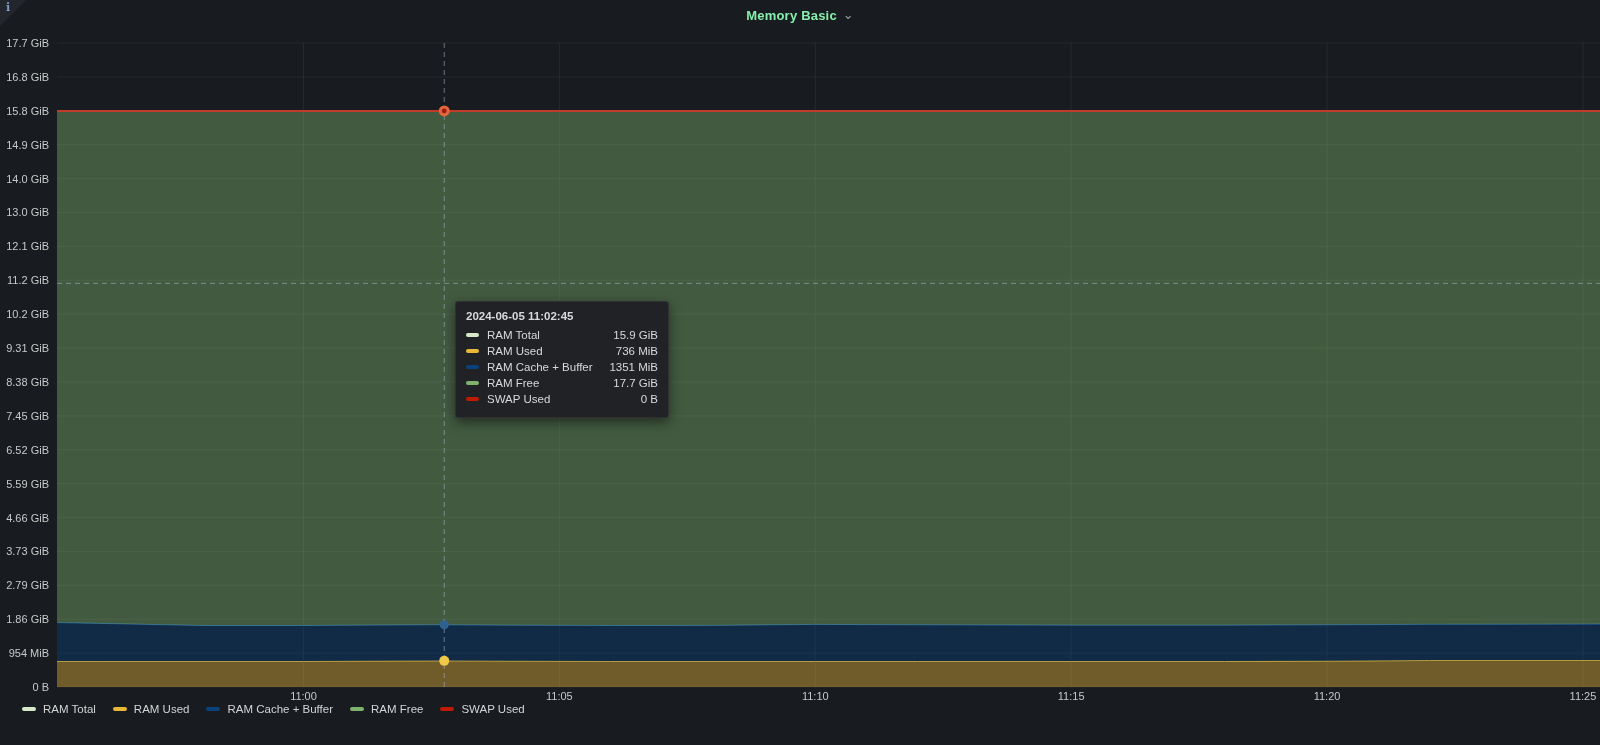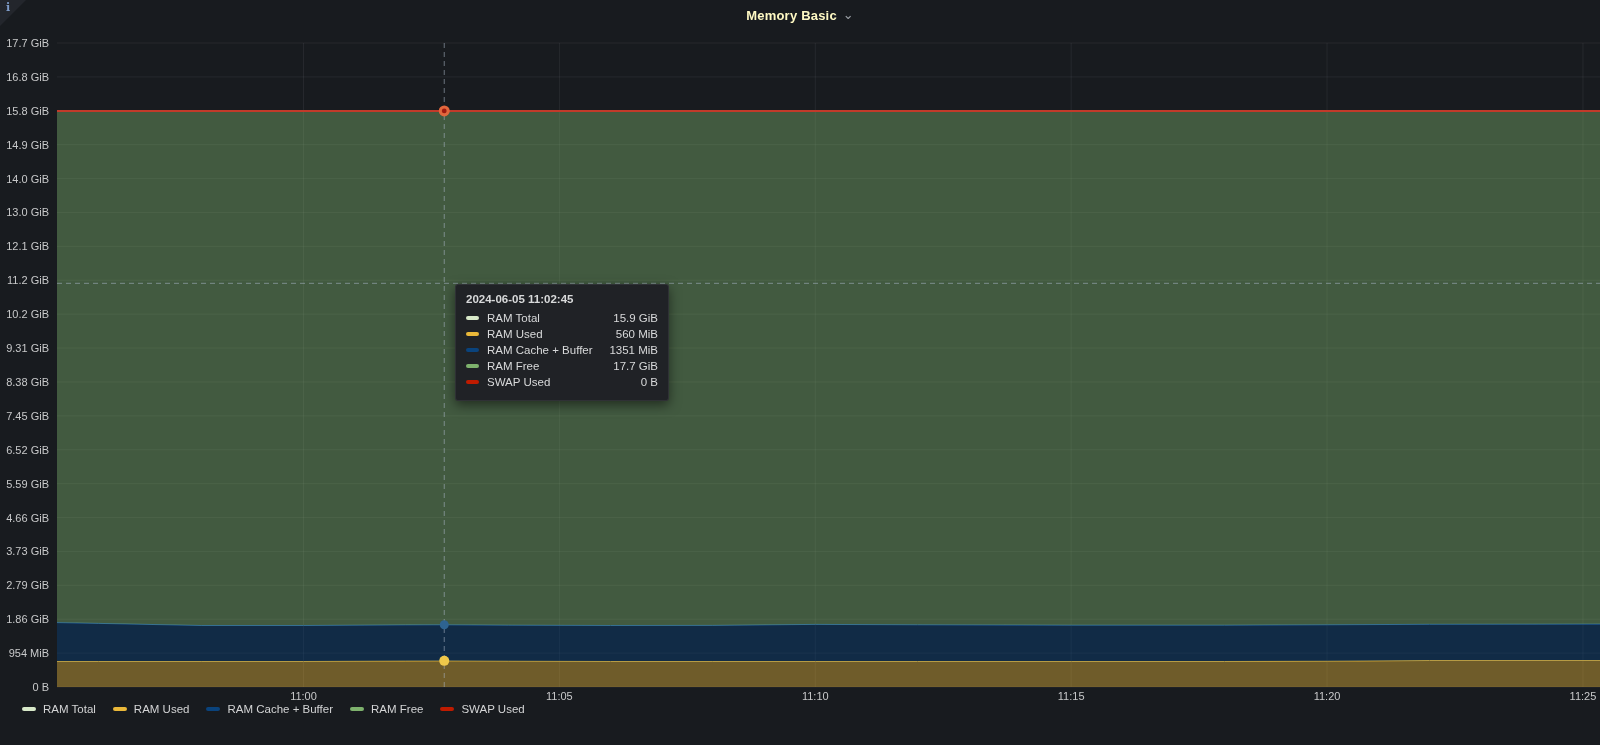--- a/index.html
+++ b/index.html
@@ -1,34 +1,34 @@
 <!DOCTYPE html>
 <html><head>
 <meta charset="utf-8">
 <style>
   html,body{margin:0;padding:0;background:#181B1F;width:1600px;height:745px;overflow:hidden;
     font-family:"Liberation Sans",sans-serif;}
   .stage{position:relative;width:1600px;height:745px;background:#181B1F;}
   
   .panel-header{position:absolute;top:0;left:0;width:100%;height:30px;display:flex;
     align-items:center;justify-content:center;z-index:5;cursor:pointer;}
-  .panel-title{font-size:13px;font-weight:700;color:#fef9c3;letter-spacing:.2px;}
+  .panel-title{font-size:13px;font-weight:700;color:#86efac;letter-spacing:.2px;}
   .chevron{font-size:13px;color:#9DA2A8;margin-left:6px;line-height:10px;}
   
   .info-corner{position:absolute;top:0;left:0;width:0;height:0;z-index:6;
     border-top:26px solid #23262C;border-right:26px solid transparent;cursor:pointer;}
   .info-i{position:absolute;top:-25px;left:6px;font-size:11px;font-weight:700;color:#7E9CC9;
     font-family:"DejaVu Serif",serif;}
   
   svg{position:absolute;top:0;left:0;z-index:1;}
   .grid{stroke:rgba(204,204,220,0.08);stroke-width:1;}
   .crosshair{stroke:rgba(173,186,204,0.55);stroke-width:1;stroke-dasharray:5,4;}
   text.ylab,text.xlab{fill:#C8C9CA;font-size:11px;font-family:"Liberation Sans",sans-serif;}
   
-  .tooltip{position:absolute;left:455px;top:284px;width:192px;background:#202226;
+  .tooltip{position:absolute;left:455px;top:301px;width:192px;background:#202226;
     border:1px solid rgba(255,255,255,0.07);border-radius:3px;padding:8px 10px;
     box-shadow:0 4px 12px rgba(0,0,0,0.5);z-index:10;}
   .tt-header{font-size:11.5px;font-weight:700;color:#D8D9DA;margin-bottom:7px;}
   .tt-row{display:flex;align-items:center;margin:4px 0;}
   .tt-swatch{width:13px;height:4px;border-radius:2px;margin-right:8px;flex:0 0 auto;}
   .tt-label{flex:1;font-size:11.5px;color:#D8D9DA;white-space:nowrap;}
   .tt-value{font-size:11.5px;color:#D8D9DA;white-space:nowrap;}
   
   .legend{position:absolute;left:22px;top:703px;display:flex;align-items:center;gap:17px;z-index:5;}
   .legend-item{display:flex;align-items:center;gap:7px;cursor:pointer;}
@@ -121,21 +121,21 @@
   <div class="tooltip" id="tooltip">
     <div class="tt-header">2024-06-05 11:02:45</div>
   <div class="tt-row">
         <span class="tt-swatch" style="background: rgb(216, 233, 201);"></span>
         <span class="tt-label">RAM Total</span>
         <span class="tt-value">15.9 GiB</span>
       </div>
       <div class="tt-row">
         <span class="tt-swatch" style="background: rgb(234, 184, 57);"></span>
         <span class="tt-label">RAM Used</span>
-        <span class="tt-value">560 MiB</span>
+        <span class="tt-value">736 MiB</span>
       </div>
       <div class="tt-row">
         <span class="tt-swatch" style="background: rgb(10, 67, 124);"></span>
         <span class="tt-label">RAM Cache + Buffer</span>
         <span class="tt-value">1351 MiB</span>
       </div>
       <div class="tt-row">
         <span class="tt-swatch" style="background: rgb(126, 178, 109);"></span>
         <span class="tt-label">RAM Free</span>
         <span class="tt-value">17.7 GiB</span>

